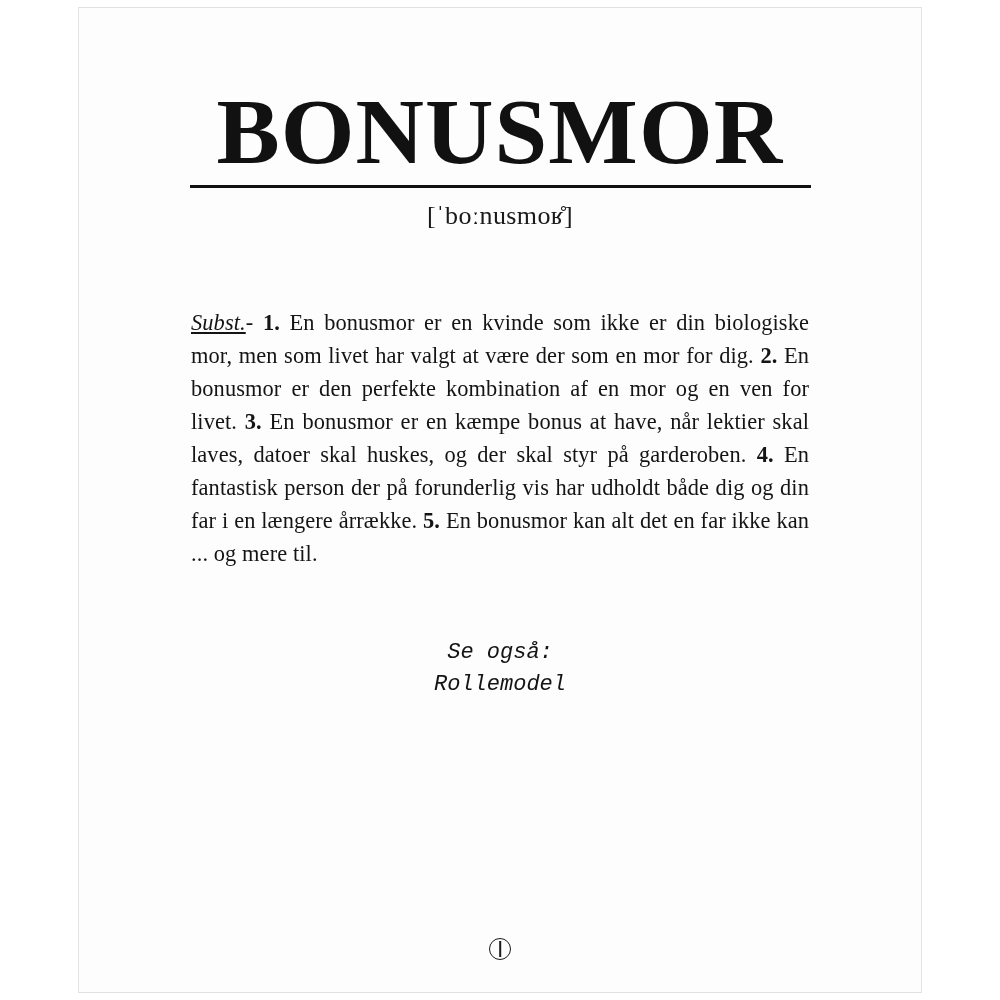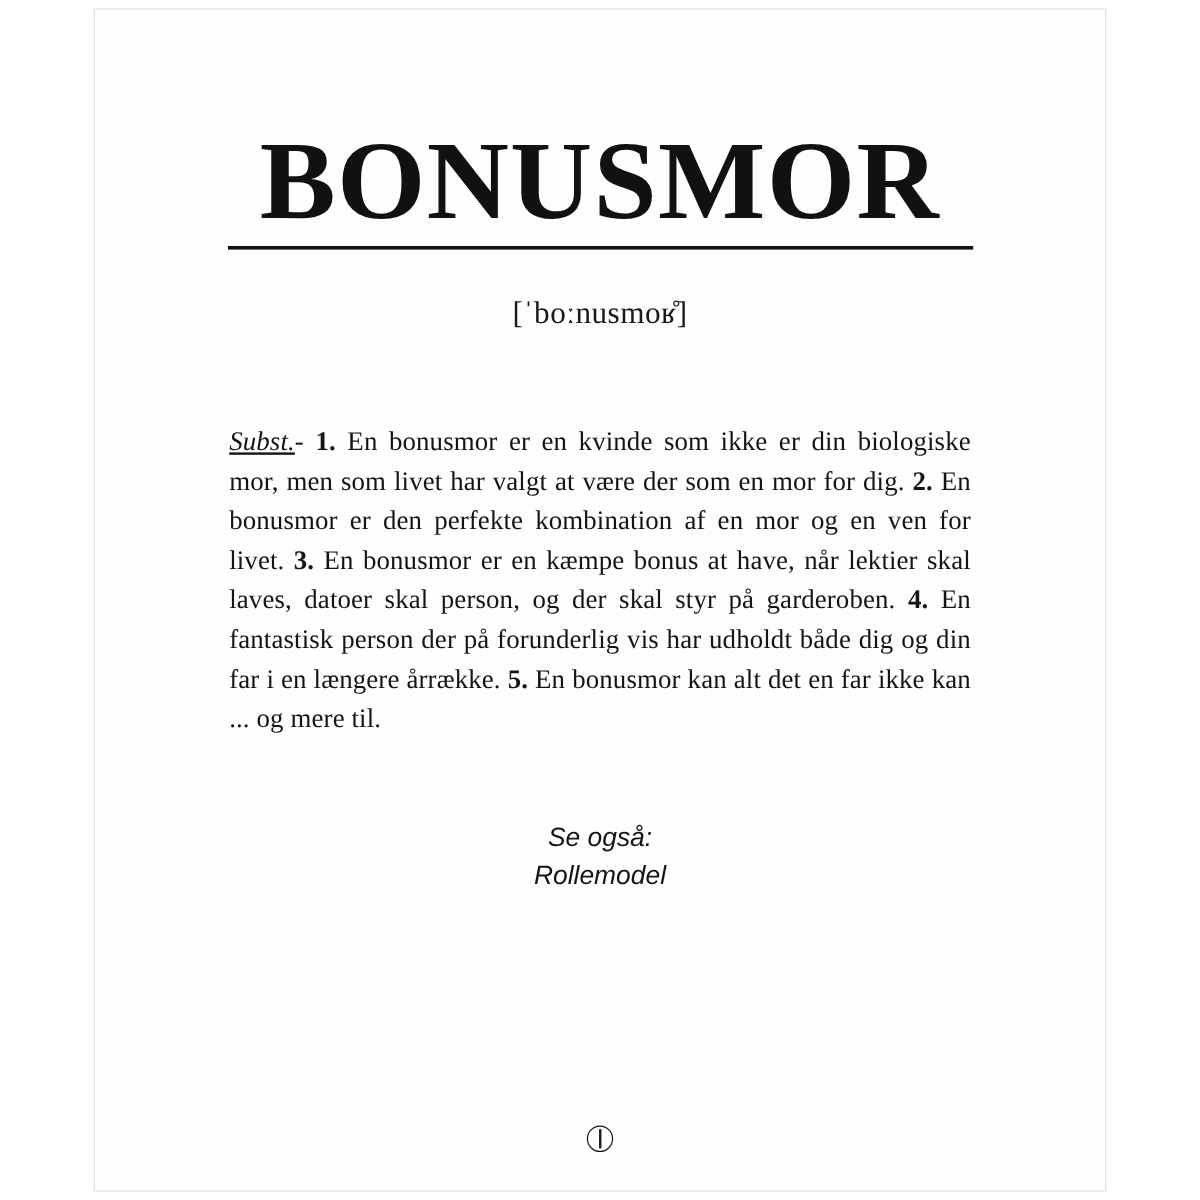--- a/index.html
+++ b/index.html
@@ -29,21 +29,21 @@
     margin-top: 7px;
     background: #fdfdfd;
     border: 1px solid #e2e2e2;
     box-sizing: border-box;
     display: flex;
     flex-direction: column;
     align-items: center;
   }
   .title-block {
     width: 100%;
-    margin-top: 100px;
+    margin-top: 80px;
     display: flex;
     flex-direction: column;
     align-items: center;
   }
   .poster-title {
     font-family: "Liberation Serif", serif;
     font-weight: 700;
     font-size: 93px;
     line-height: 0.95;
     letter-spacing: 1px;
@@ -51,21 +51,21 @@
     text-align: center;
     transform: scaleX(1.02);
   }
   .title-rule {
     width: 621px;
     height: 3px;
     background: #111111;
     margin-top: 9px;
   }
   .pronunciation {
-    margin-top: 38px;
+    margin-top: 13px;
     font-family: "Liberation Serif", serif;
     font-size: 26px;
     color: #1a1a1a;
     letter-spacing: 0.4px;
   }
   .definition {
     width: 618px;
     margin-top: 76px;
     font-family: "Liberation Serif", serif;
     font-size: 22.4px;
@@ -78,21 +78,21 @@
   .definition .pos {
     font-style: italic;
     text-decoration: underline;
   }
   .definition .num {
     font-weight: 700;
   }
   .see-also {
     margin-top: 66px;
     text-align: center;
-    font-family: Liberation Sans, sans-serif;
+    font-family: Liberation Mono, monospace;
     font-style: italic;
     font-size: 22px;
     line-height: 1.45;
     color: #141414;
   }
   .spacer {
     flex: 1 1 auto;
   }
   .logo {
     margin-bottom: 32px;
@@ -130,21 +130,21 @@
 
     <div class="pronunciation">[ˈboːnusmoʁ̊]</div>
 
     <div class="definition">
       <span class="pos">Subst.</span><span>-</span>
       <span class="num">1.</span>
       <span>En bonusmor er en kvinde som ikke er din biologiske mor, men som livet har valgt at være der som en mor for dig.</span>
       <span class="num">2.</span>
       <span>En bonusmor er den perfekte kombination af en mor og en ven for livet.</span>
       <span class="num">3.</span>
-      <span>En bonusmor er en kæmpe bonus at have, når lektier skal laves, datoer skal person, og der skal styr på garderoben.</span>
+      <span>En bonusmor er en kæmpe bonus at have, når lektier skal laves, datoer skal huskes, og der skal styr på garderoben.</span>
       <span class="num">4.</span>
       <span>En fantastisk person der på forunderlig vis har udholdt både dig og din far i en længere årrække.</span>
       <span class="num">5.</span>
       <span>En bonusmor kan alt det en far ikke kan ... og mere til.</span>
     </div>
 
     <div class="see-also">
       <div>Se også:</div>
       <div>Rollemodel</div>
     </div>

